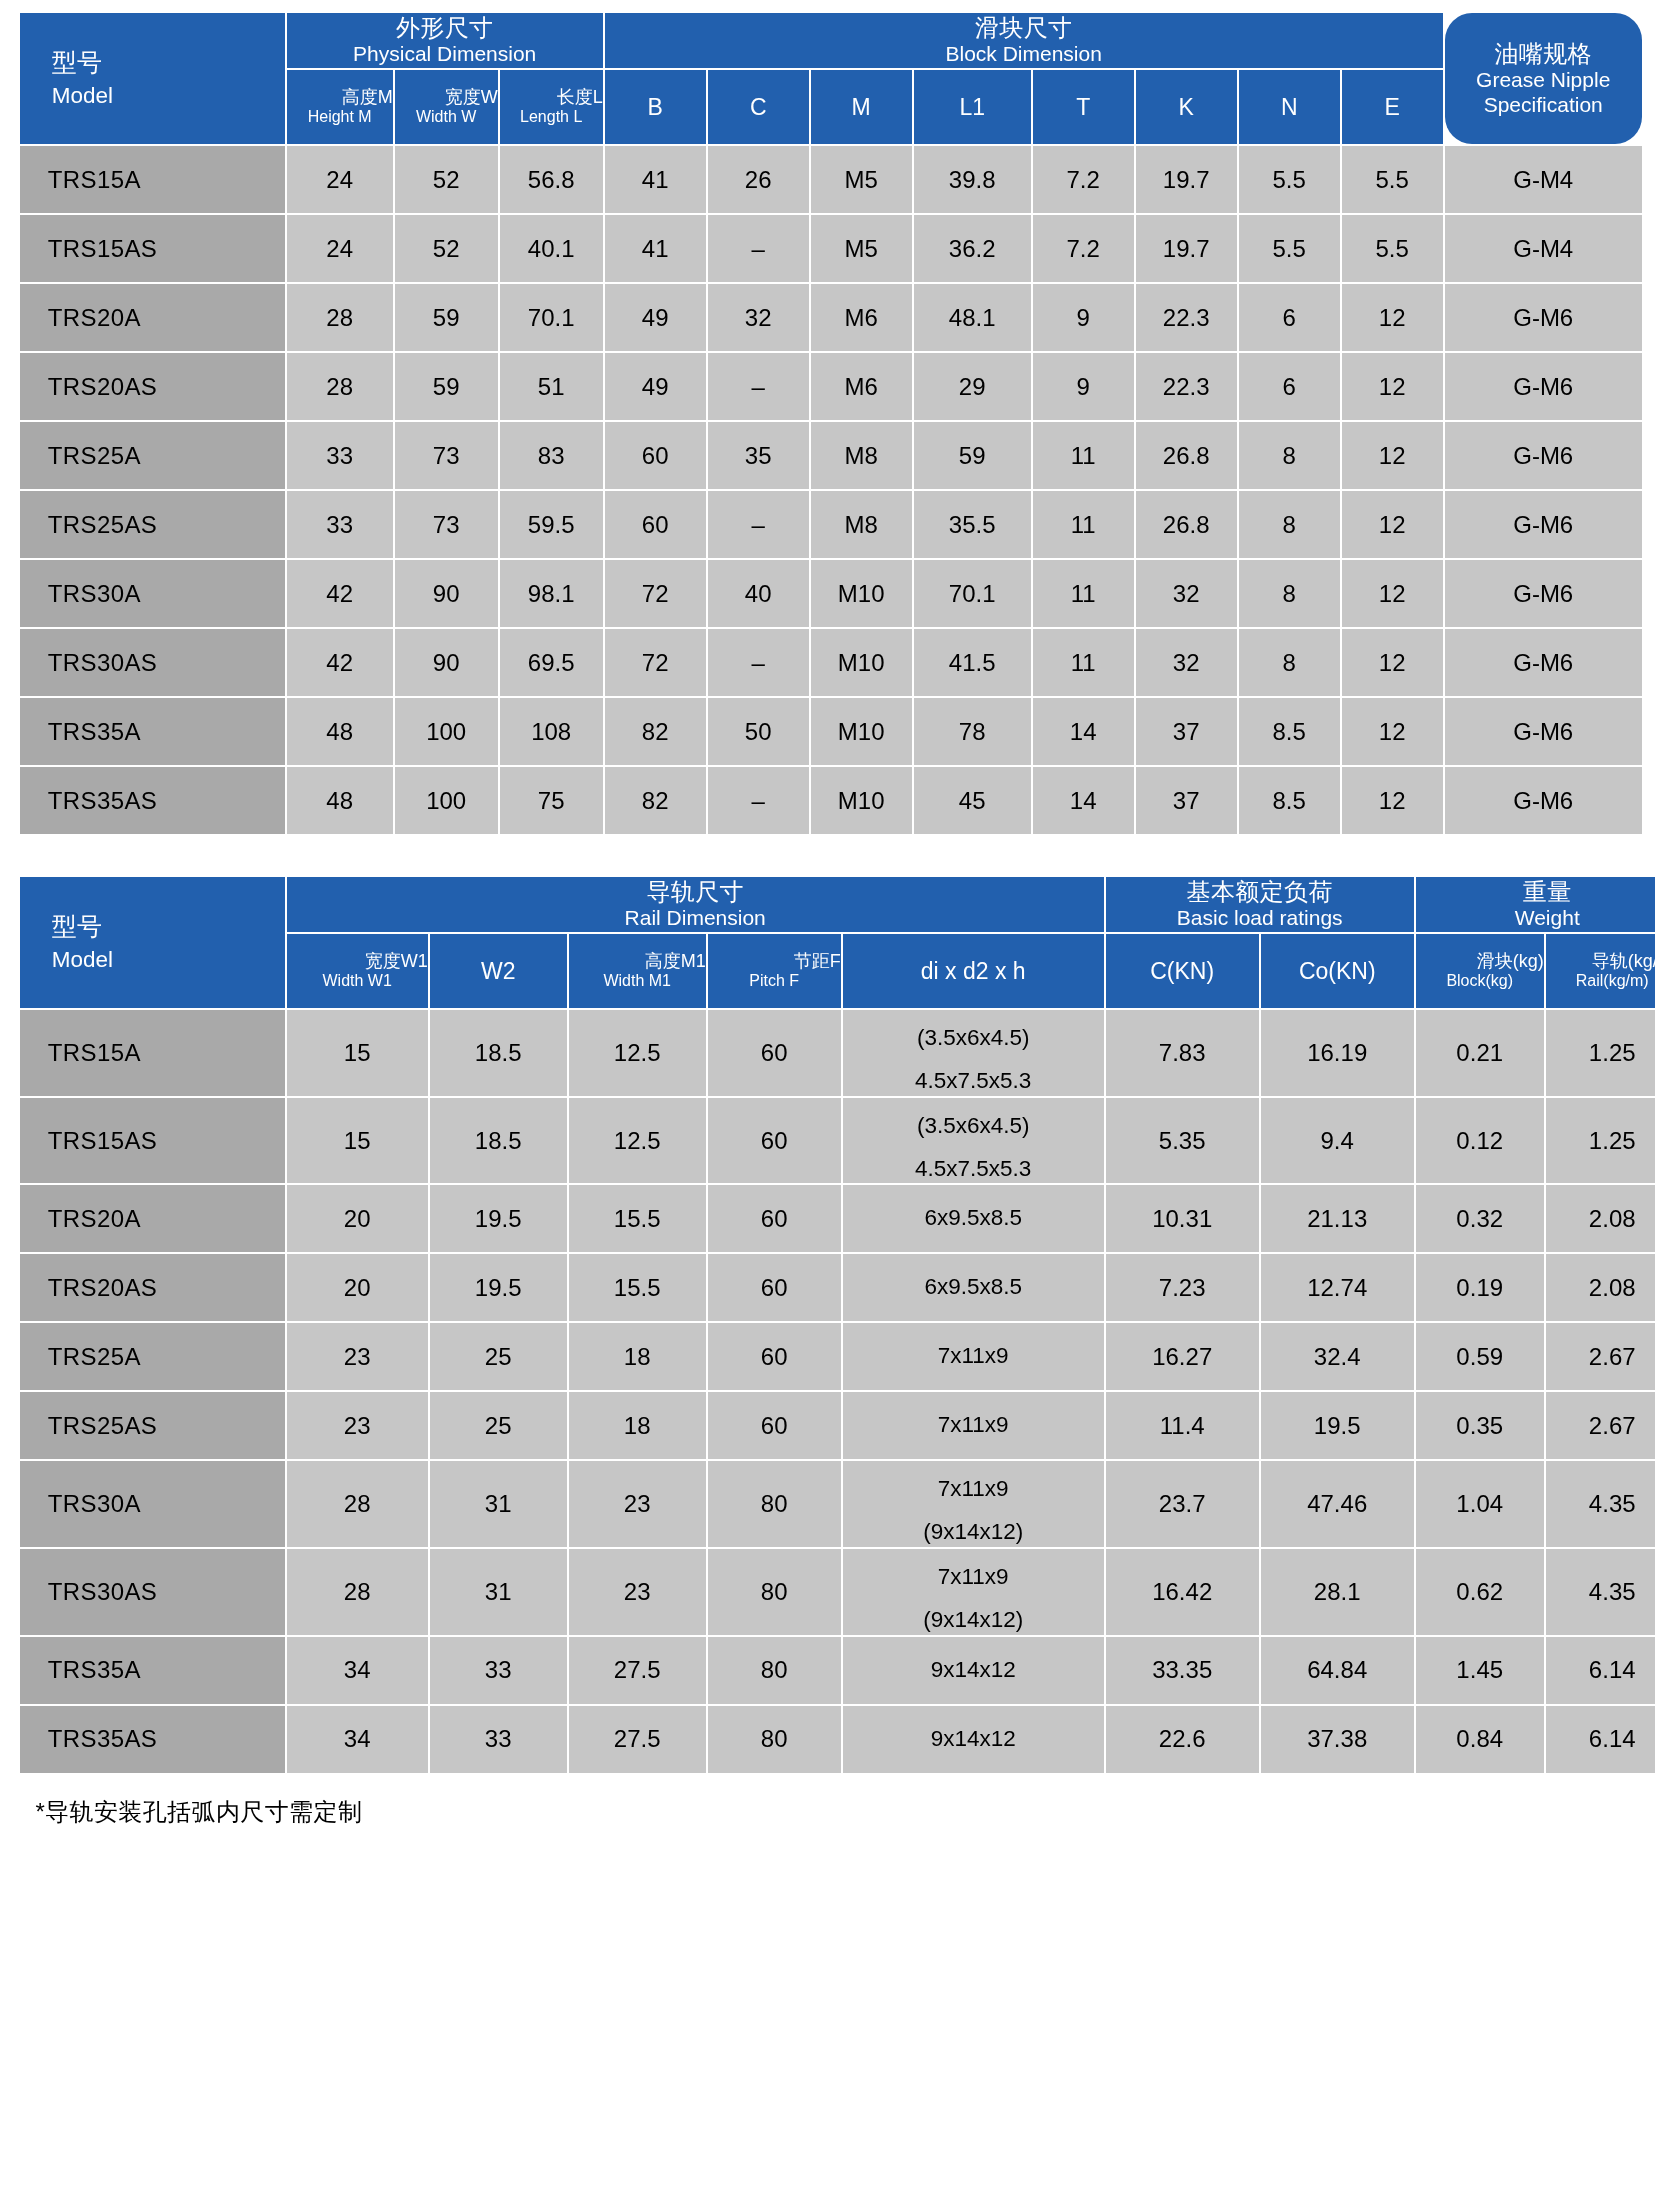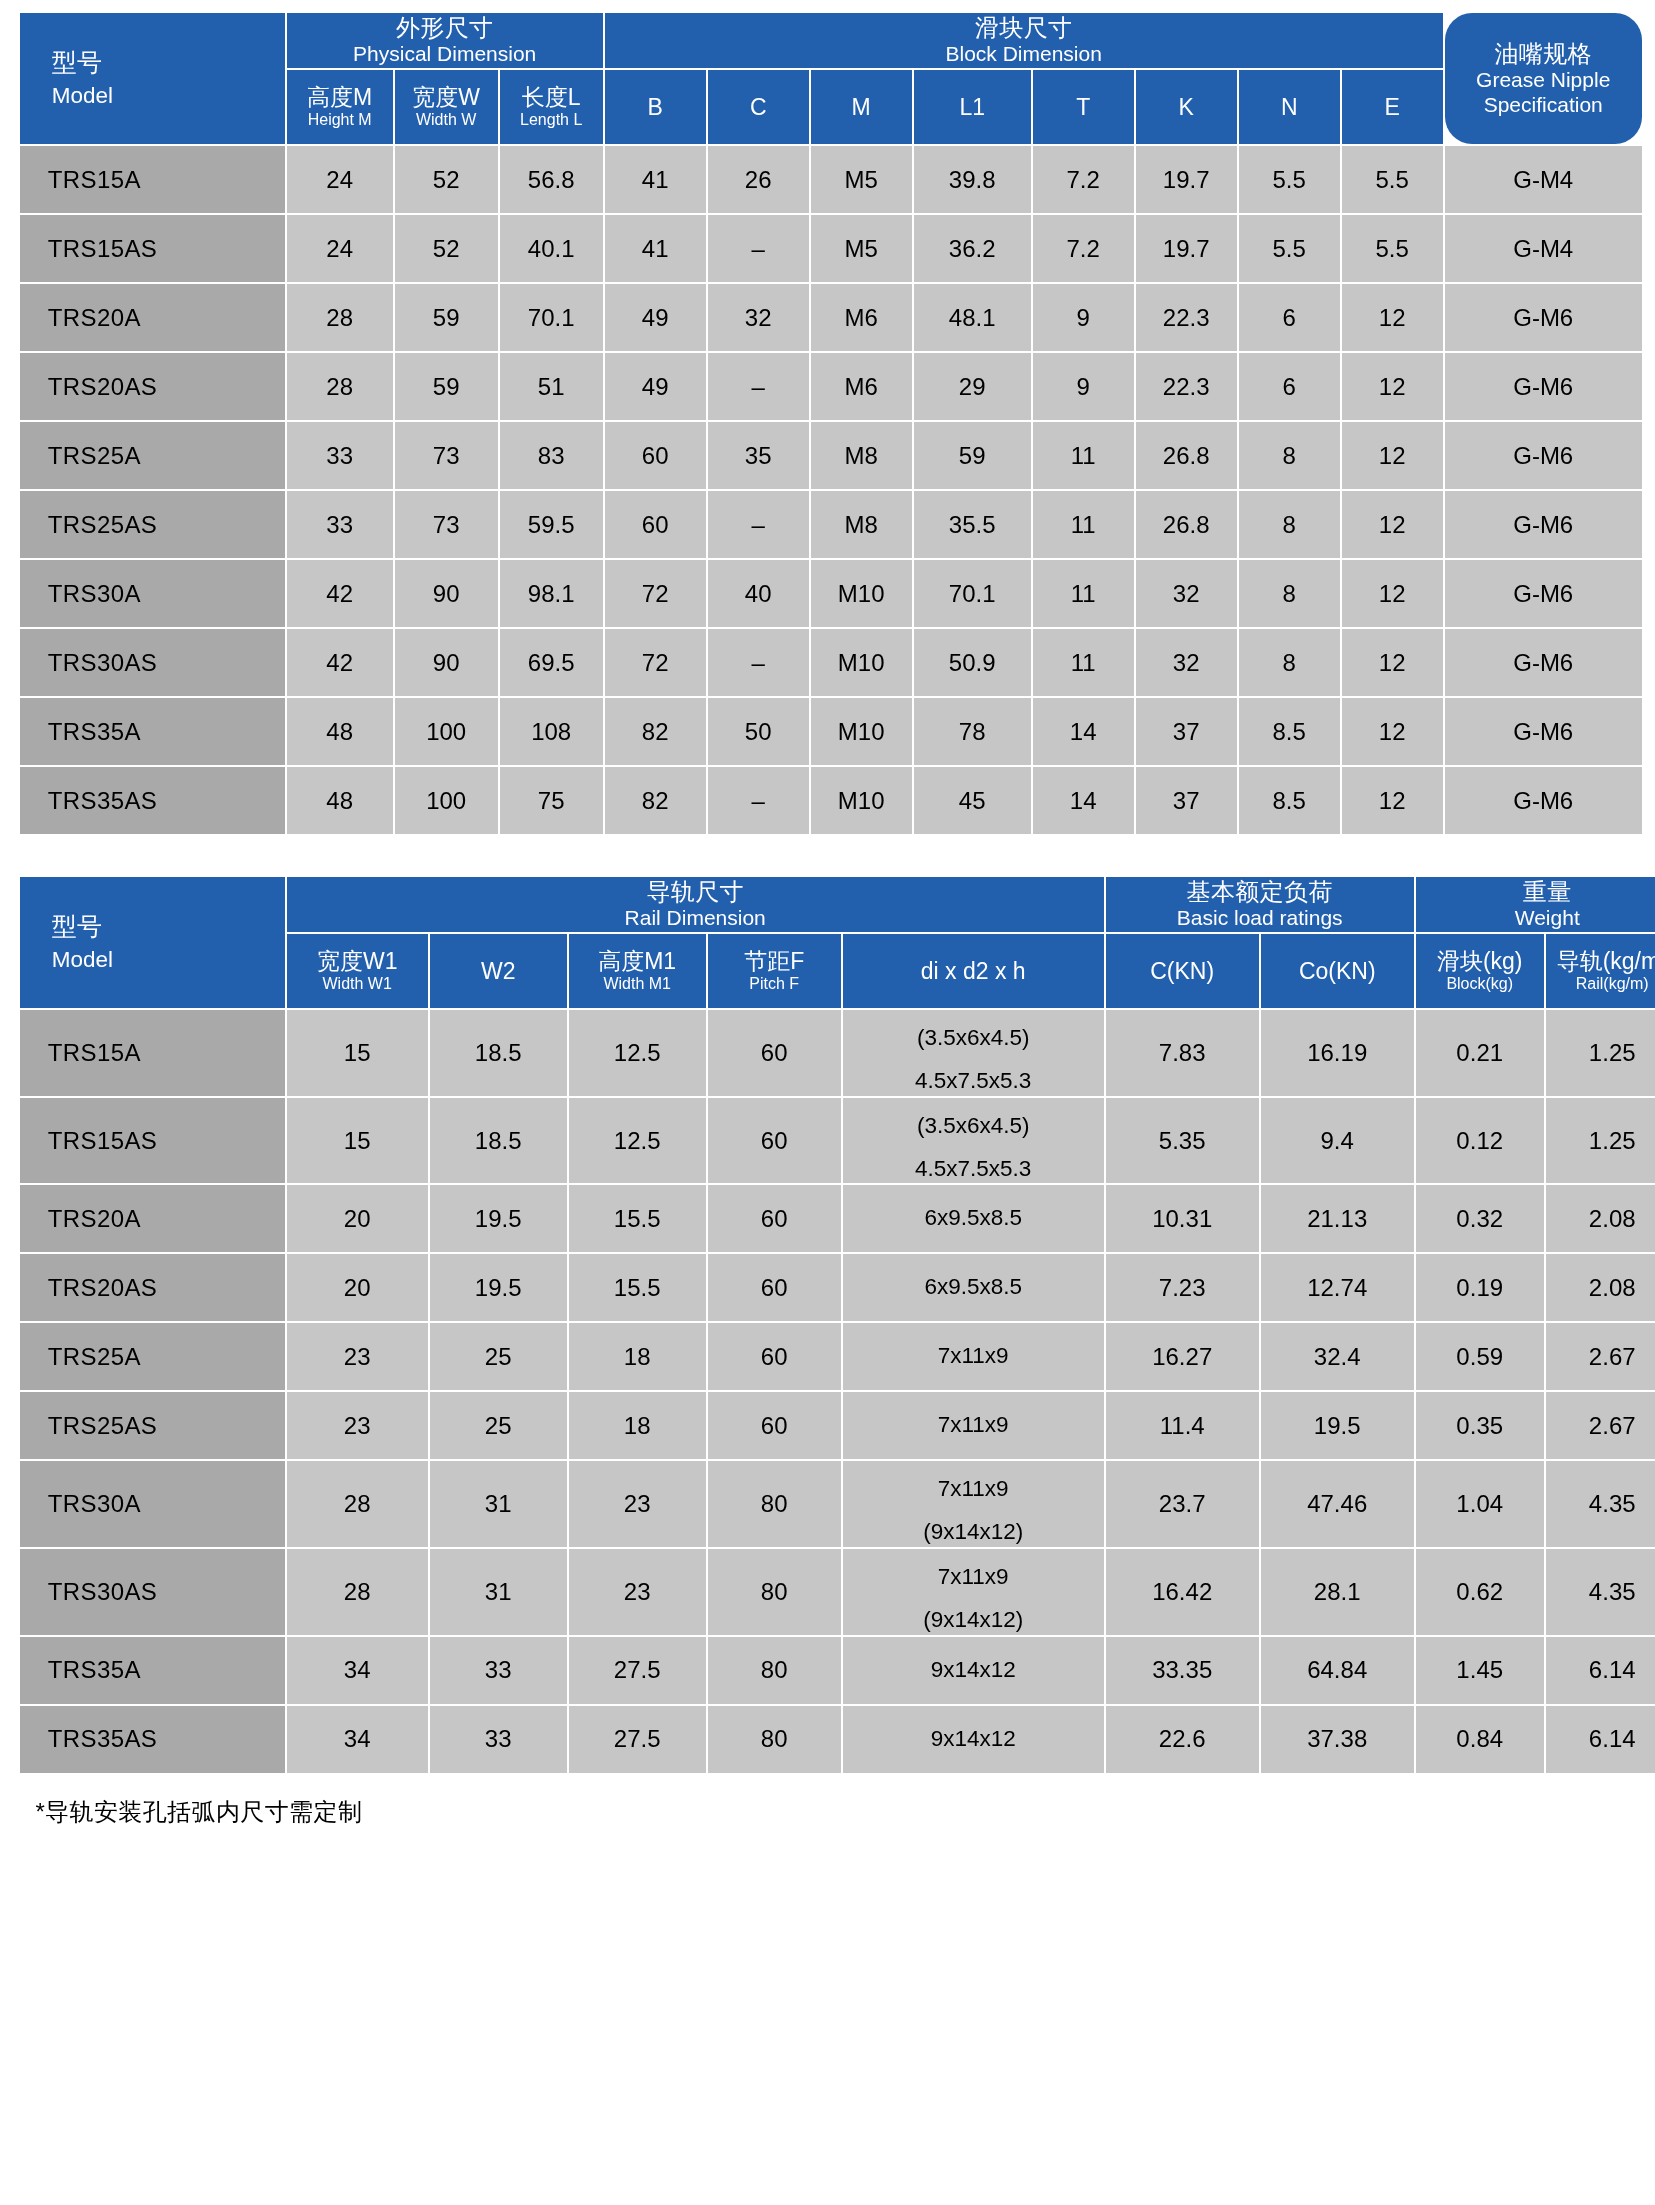--- a/index.html
+++ b/index.html
@@ -25,21 +25,21 @@
   }
 
   thead th {
     background: #2260ae;
     color: #ffffff;
     line-height: 1.18;
   }
 
   .cn  { display: block; font-size: 24px; letter-spacing: 0.4px; }
   .en  { display: block; font-size: 21px; }
-  .cn-sm { display: block; font-size: 23px; }
+  .cn-sm { display: block; font-size: 18px; text-align: right; }
   .en-sm { display: block; font-size: 16px; }
   .plain { font-size: 23px; }
 
   th.model-head {
     text-align: left;
     padding-left: 32px;
     height: 128px;
   }
   th.model-head .cn { font-size: 25px; margin-bottom: 4.8px; }
   th.model-head .en { font-size: 22.5px; }
@@ -241,21 +241,21 @@
         <td>G-M6</td>
       </tr>
     <tr>
         <td class="model">TRS30AS</td>
         <td>42</td>
         <td>90</td>
         <td>69.5</td>
         <td>72</td>
         <td>–</td>
         <td>M10</td>
-        <td>50.9</td>
+        <td>41.5</td>
         <td>11</td>
         <td>32</td>
         <td>8</td>
         <td>12</td>
         <td>G-M6</td>
       </tr>
     <tr>
         <td class="model">TRS35A</td>
         <td>48</td>
         <td>100</td>

